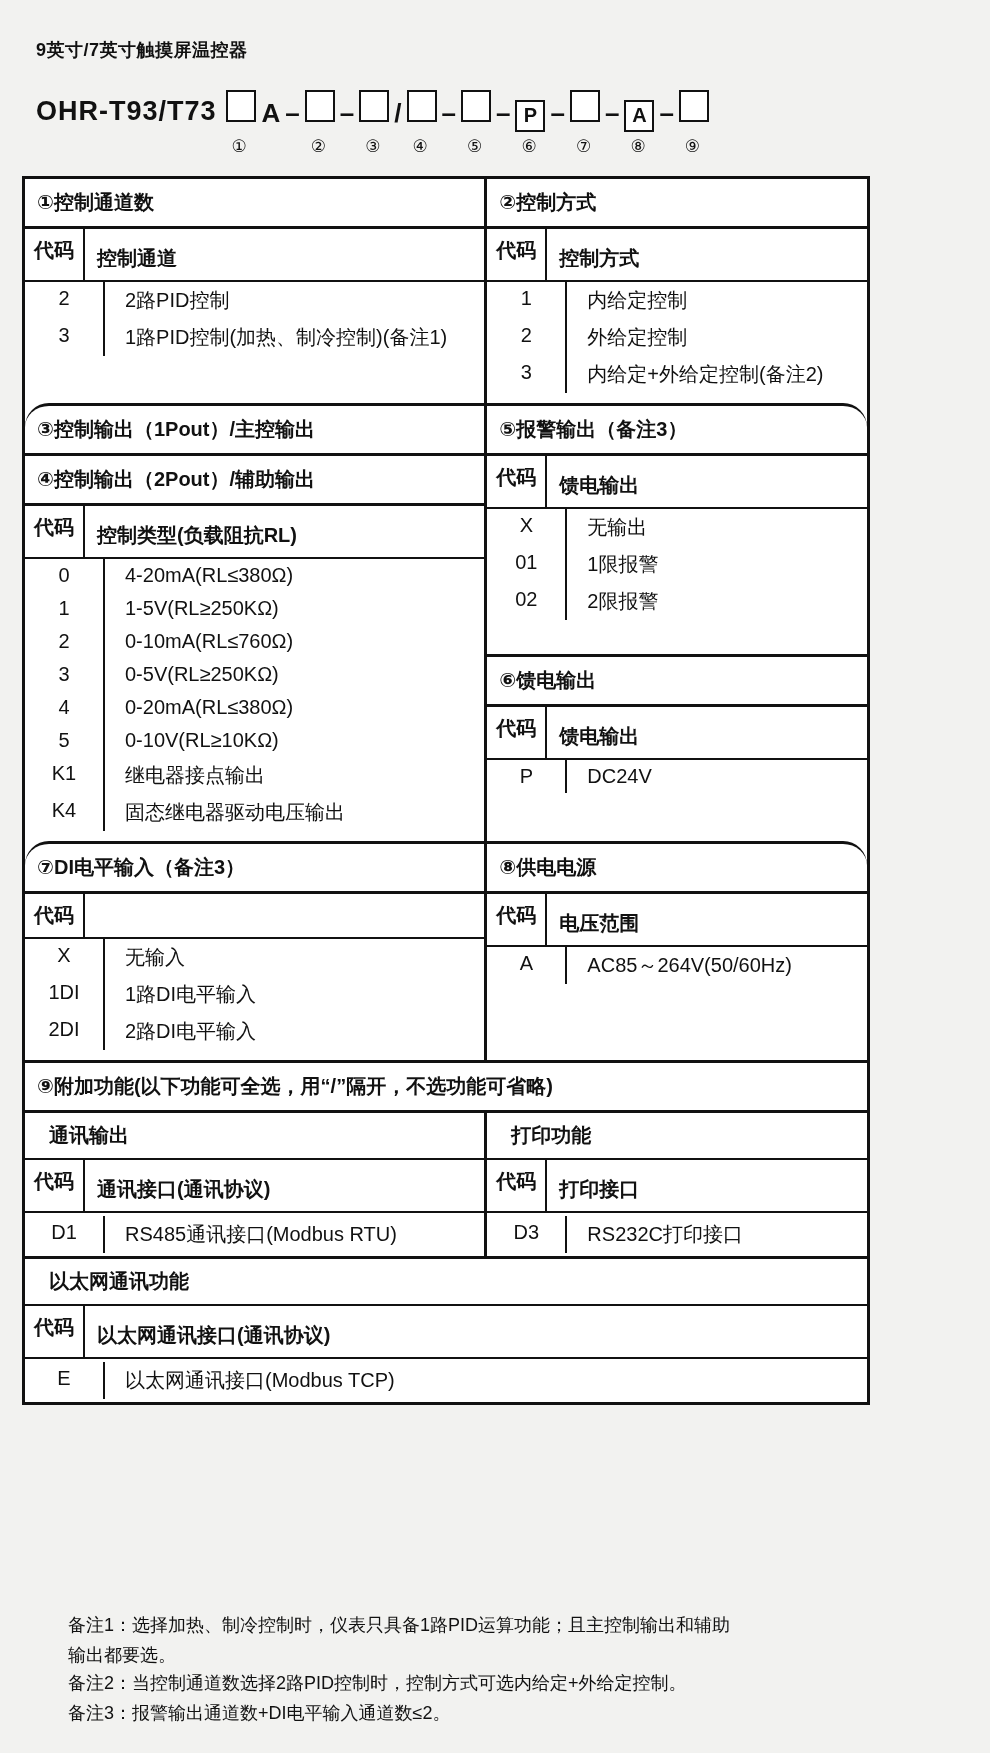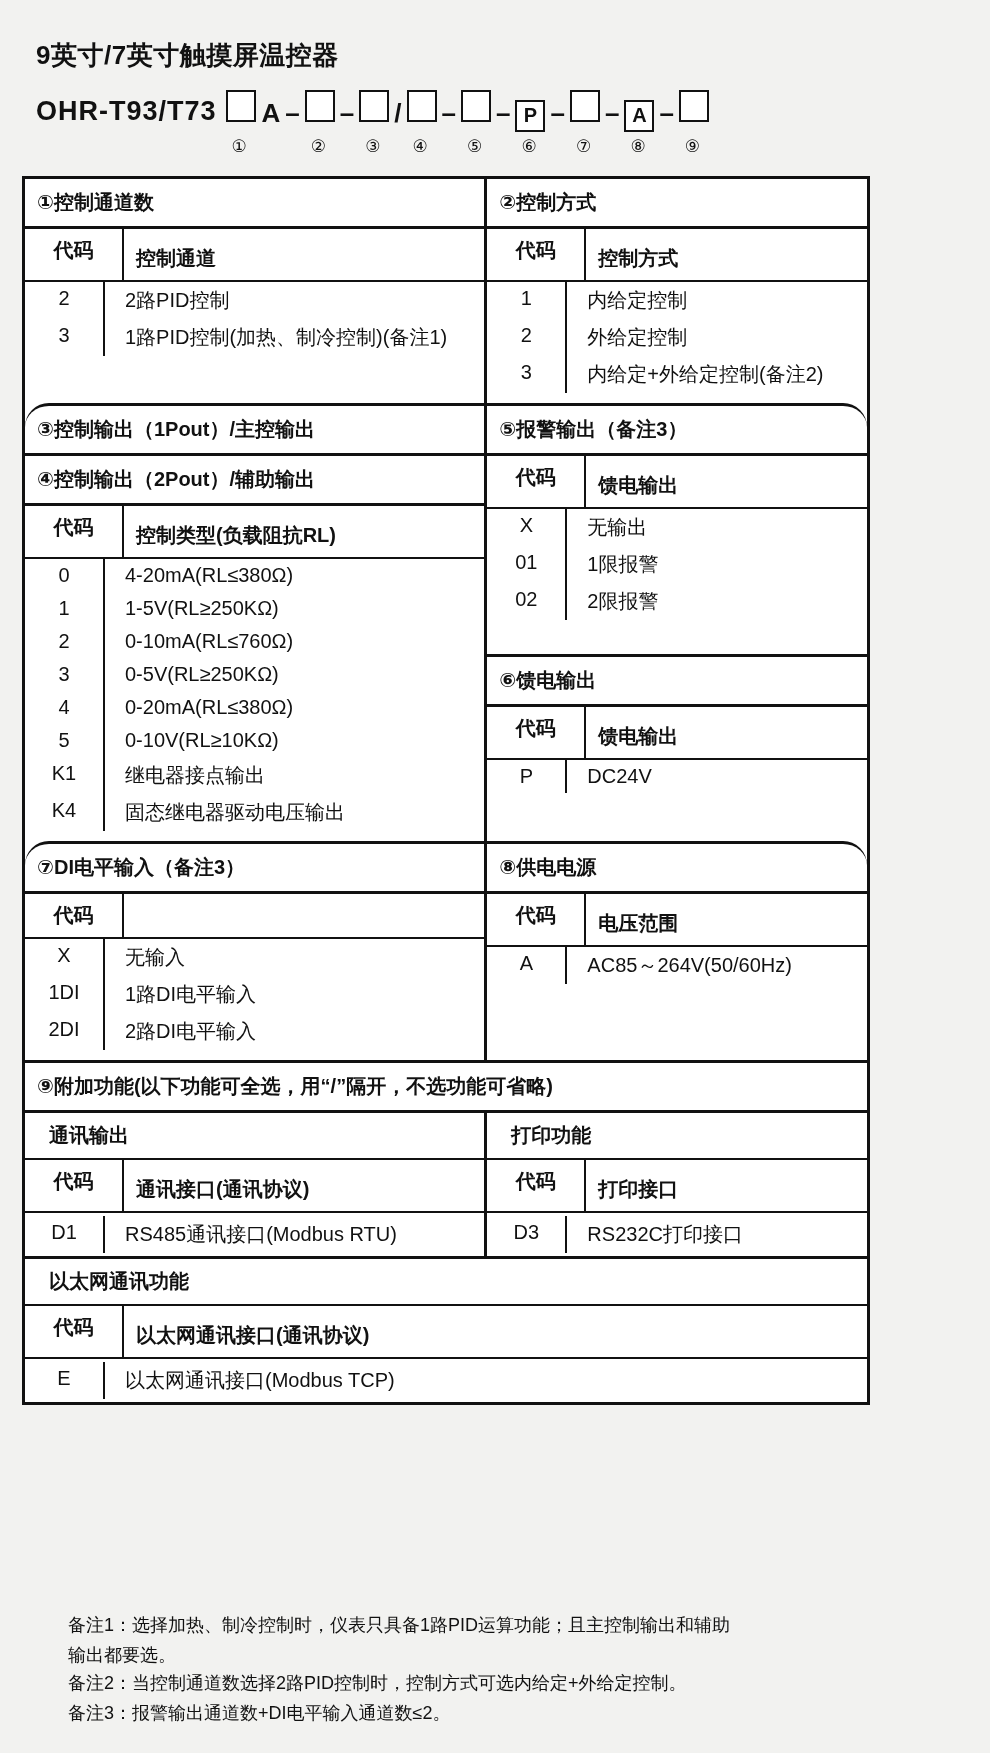--- a/index.html
+++ b/index.html
@@ -8,21 +8,21 @@
     background:#f2f2f0;
     font-family:"Liberation Sans","DejaVu Sans",sans-serif;
     color:#111;
     -webkit-font-smoothing:antialiased;
   }
   .page{position:relative;width:990px;height:1753px;box-sizing:border-box;padding:0;}
 
   
   .title{
     position:absolute;left:36px;top:38px;
-    font-size:26px;font-weight:700;letter-spacing:.5px;
+    font-size:18px;font-weight:700;letter-spacing:.5px;
   }
   .model-row{
     position:absolute;left:36px;top:88px;
     display:flex;align-items:center;height:46px;
   }
   .model-name{font-size:27px;font-weight:700;letter-spacing:1px;margin-right:6px;}
   .box{
     width:30px;height:32px;border:2px solid #111;background:#fff;
     display:inline-flex;align-items:center;justify-content:center;
     font-size:20px;font-weight:700;margin:0 3px;box-sizing:border-box;
@@ -50,21 +50,21 @@
   .full{width:100%;box-sizing:border-box;}
 
   .band{
     padding:10px 12px;font-size:20px;font-weight:700;
     border-bottom:3px solid #111;box-sizing:border-box;
   }
   .hdr{
     display:flex;font-weight:700;font-size:20px;
     border-bottom:2px solid #111;box-sizing:border-box;
   }
-  .hdr .c1{width:99px;padding:8px 0 8px 0;text-align:center;border-right:2px solid #111;box-sizing:border-box;}
+  .hdr .c1{width:60px;padding:8px 0 8px 0;text-align:center;border-right:2px solid #111;box-sizing:border-box;}
   .hdr .c2{flex:1;padding:16px 0 8px 12px;box-sizing:border-box;}
   .datarow{display:flex;font-size:20px;}
   .datarow .c1{width:80px;text-align:center;padding:5px 0;border-right:2px solid #111;box-sizing:border-box;}
   .datarow .c2{flex:1;padding:5px 0 5px 20px;box-sizing:border-box;}
   .pad-b{padding-bottom:10px;}
 
   .note-band{
     padding:10px 12px;font-size:20px;font-weight:700;
     border-bottom:3px solid #111;border-top:3px solid #111;box-sizing:border-box;
   }

